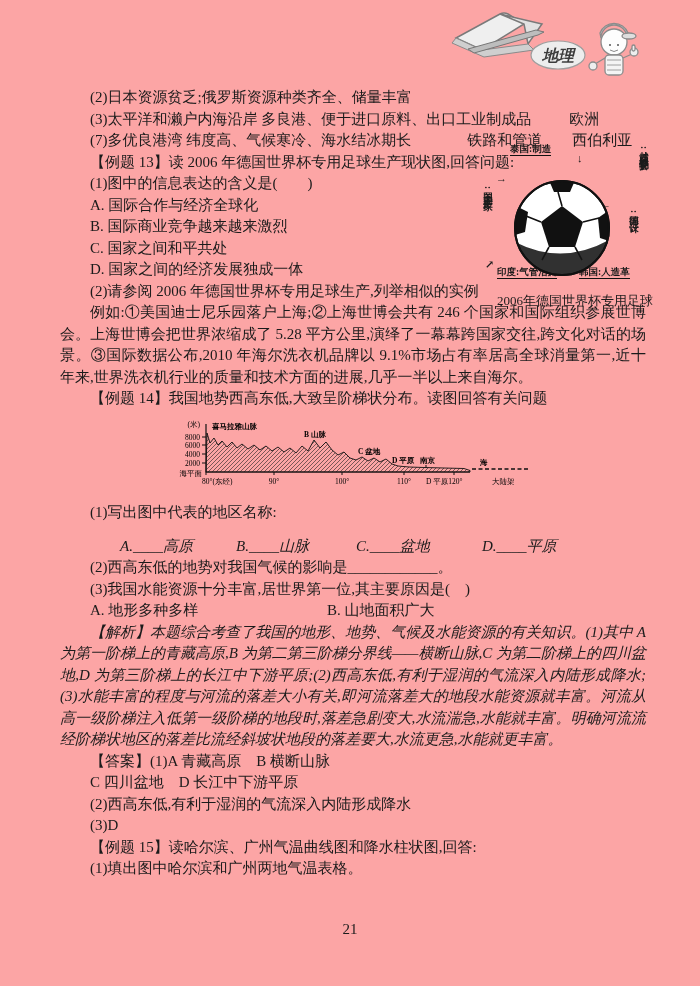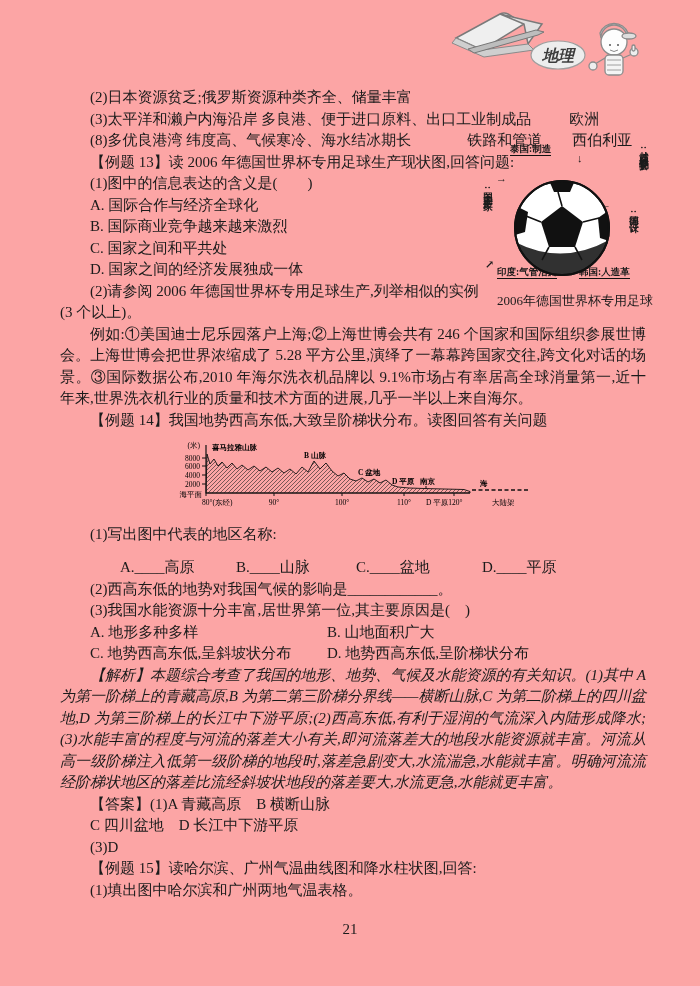--- a/index.html
+++ b/index.html
@@ -11,21 +11,21 @@
 
   
   .content{position:absolute;left:60px;top:87px;width:586px;font-size:15px;line-height:21.5px;}
   .ln{white-space:nowrap;}
   .ind{text-indent:2em;}
   .para{margin:0;text-align:justify;text-indent:2em;}
   .ital{font-style:italic;}
   .note1{margin-left:38px;}
   .note2{margin-left:56px;}
   .note3{margin-left:30px;}
-  .blankrow span{display:inline-block;}
+  .blankrow span{display:inline-block;font-style:italic;}
   .blankrow .b1{width:116px;}
   .blankrow .b2{width:120px;margin-top:12px;}
   .blankrow .b3{width:126px;}
   .optrow{padding-left:2em;}
   .optrow .c1{display:inline-block;width:237px;}
 
   
   .terrain{margin:2px 0 0 104px;width:385px;height:84px;}
 
   
@@ -103,30 +103,29 @@
         </g>
         <circle cx="52" cy="52" r="47" fill="none" stroke="#111" stroke-width="2"></circle>
       </svg>
     </div>
     <div class="cap">2006年德国世界杯专用足球</div>
   </div>
 
   <div class="content">
     <div class="ln ind">(2)日本资源贫乏;俄罗斯资源种类齐全、储量丰富</div>
     <div class="ln ind"><span>(3)太平洋和濑户内海沿岸 多良港、便于进口原料、出口工业制成品</span><span class="note1">欧洲</span></div>
-    <div class="ln ind"><span>(8)多优良港湾 纬度高、气候寒冷、海水结冰期长</span><span class="note2">铁路和管道</span><span class="note3">西伯利亚</span></div>
+    <div class="ln ind"><span>(7)多优良港湾 纬度高、气候寒冷、海水结冰期长</span><span class="note2">铁路和管道</span><span class="note3">西伯利亚</span></div>
 
     <div class="ln ind">【例题 13】读 2006 年德国世界杯专用足球生产现状图,回答问题:</div>
     <div class="ln ind">(1)图中的信息表达的含义是(　　)</div>
     <div class="ln ind">A. 国际合作与经济全球化</div>
     <div class="ln ind">B. 国际商业竞争越来越来激烈</div>
     <div class="ln ind">C. 国家之间和平共处</div>
     <div class="ln ind">D. 国家之间的经济发展独成一体</div>
     <div class="ln ind">(2)请参阅 2006 年德国世界杯专用足球生产,列举相似的实例</div>
-    <div class="ln">(3 个以上)。</div>
 
     <p class="para">例如:①美国迪士尼乐园落户上海;②上海世博会共有 246 个国家和国际组织参展世博会。上海世博会把世界浓缩成了 5.28 平方公里,演绎了一幕幕跨国家交往,跨文化对话的场景。③国际数据公布,2010 年海尔洗衣机品牌以 9.1%市场占有率居高全球消量第一,近十年来,世界洗衣机行业的质量和技术方面的进展,几乎一半以上来自海尔。</p>
 
     <div class="ln ind">【例题 14】我国地势西高东低,大致呈阶梯状分布。读图回答有关问题</div>
 
     
     <svg class="terrain" viewBox="0 0 385 84">
       <defs>
         <pattern id="hatch" patternUnits="userSpaceOnUse" width="4" height="4">
           <path d="M0,4 L4,0" stroke="#222" stroke-width="0.6"></path>
@@ -165,28 +164,26 @@
 
     <div class="ln ind">(1)写出图中代表的地区名称:</div>
     <div class="ln ind blankrow">
       <span class="b1">A.____高原</span><span class="b2">B.____山脉</span><span class="b3">C.____盆地</span><span>D.____平原</span>
     </div>
     <div class="ln ind">(2)西高东低的地势对我国气候的影响是____________。</div>
     <div class="ln ind">(3)我国水能资源十分丰富,居世界第一位,其主要原因是(　)</div>
     <div class="ln optrow">
       <span class="c1">A. 地形多种多样</span><span>B. 山地面积广大</span>
     </div>
-    <div class="ln optrow">
-      <span class="c1">C. 地势西高东低,呈斜坡状分布</span><span>D. 地势西高东低,呈阶梯状分布</span>
-    </div>
 
     <p class="para ital">【解析】本题综合考查了我国的地形、地势、气候及水能资源的有关知识。(1)其中 A 为第一阶梯上的青藏高原,B 为第二第三阶梯分界线——横断山脉,C 为第二阶梯上的四川盆地,D 为第三阶梯上的长江中下游平原;(2)西高东低,有利于湿润的气流深入内陆形成降水;(3)水能丰富的程度与河流的落差大小有关,即河流落差大的地段水能资源就丰富。河流从高一级阶梯注入低第一级阶梯的地段时,落差急剧变大,水流湍急,水能就丰富。明确河流流经阶梯状地区的落差比流经斜坡状地段的落差要大,水流更急,水能就更丰富。</p>
 
     <div class="ln ind">【答案】(1)A 青藏高原　B 横断山脉</div>
     <div class="ln ind">C 四川盆地　D 长江中下游平原</div>
+    <div class="ln ind">(2)西高东低,有利于湿润的气流深入内陆形成降水</div>
     <div class="ln ind">(3)D</div>
 
     <div class="ln ind">【例题 15】读哈尔滨、广州气温曲线图和降水柱状图,回答:</div>
     <div class="ln ind">(1)填出图中哈尔滨和广州两地气温表格。</div>
   </div>
 
   <div class="pagenum">21</div>
 </div>
 
 </body></html>

